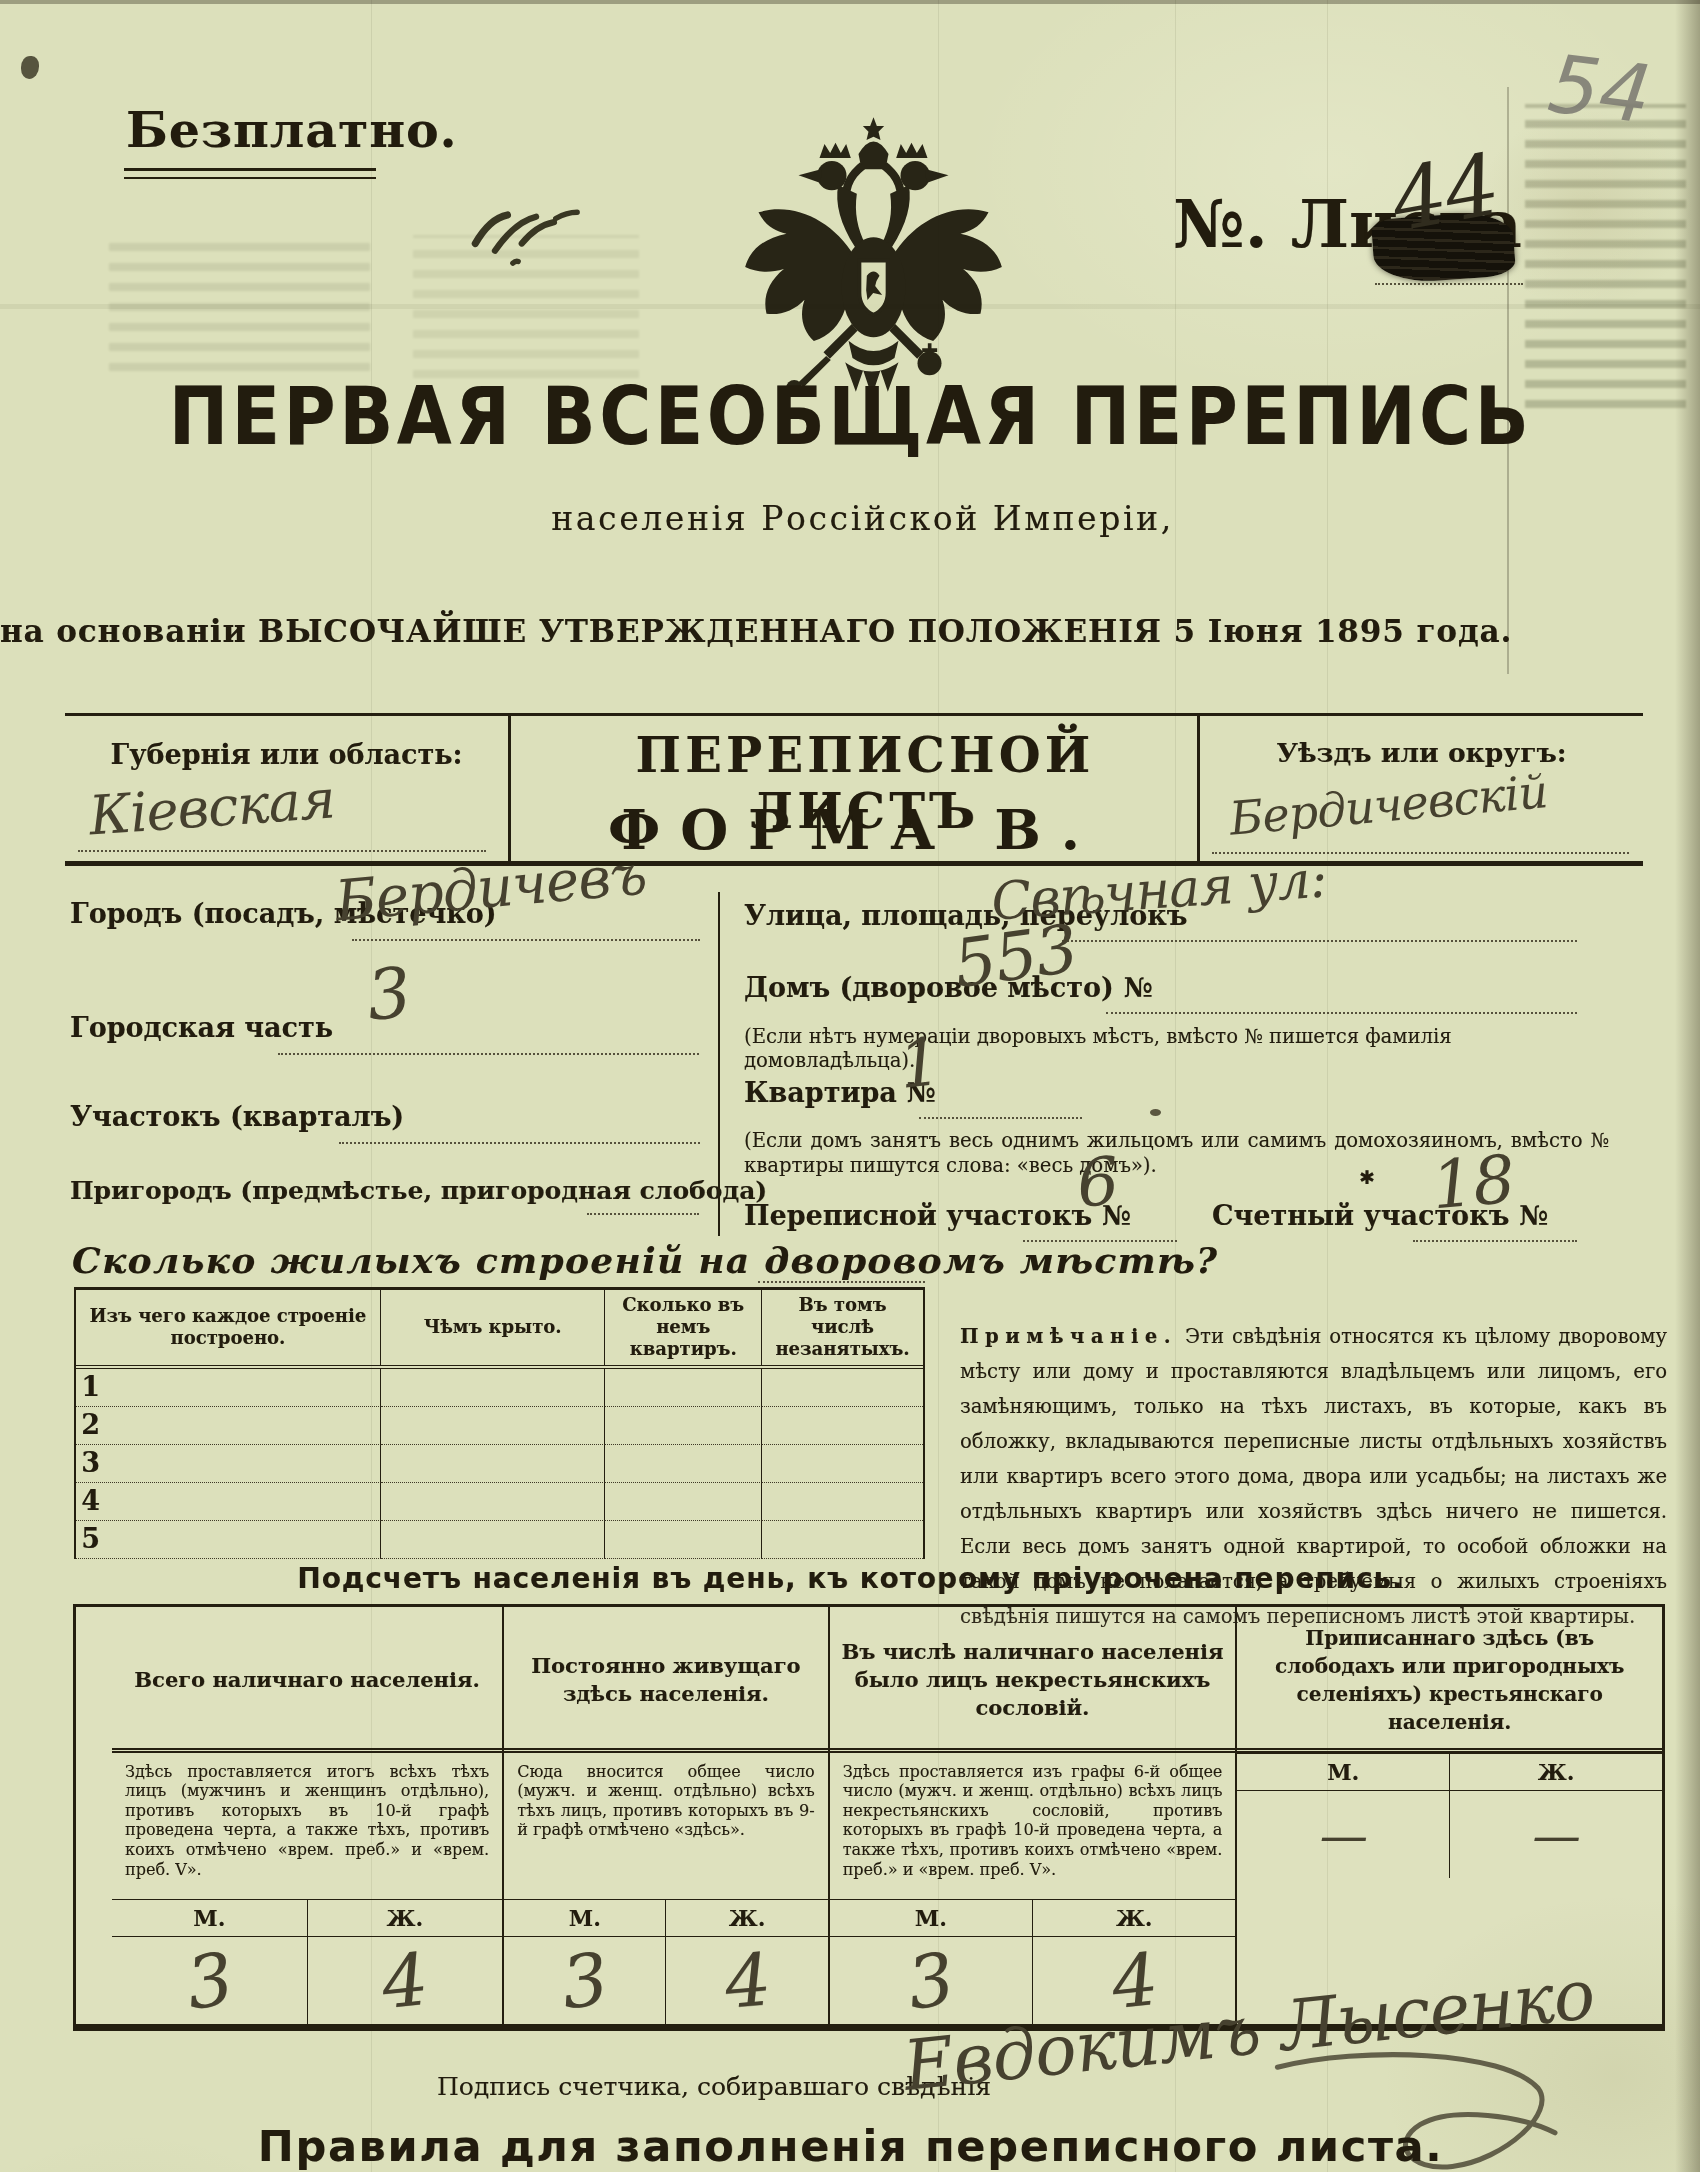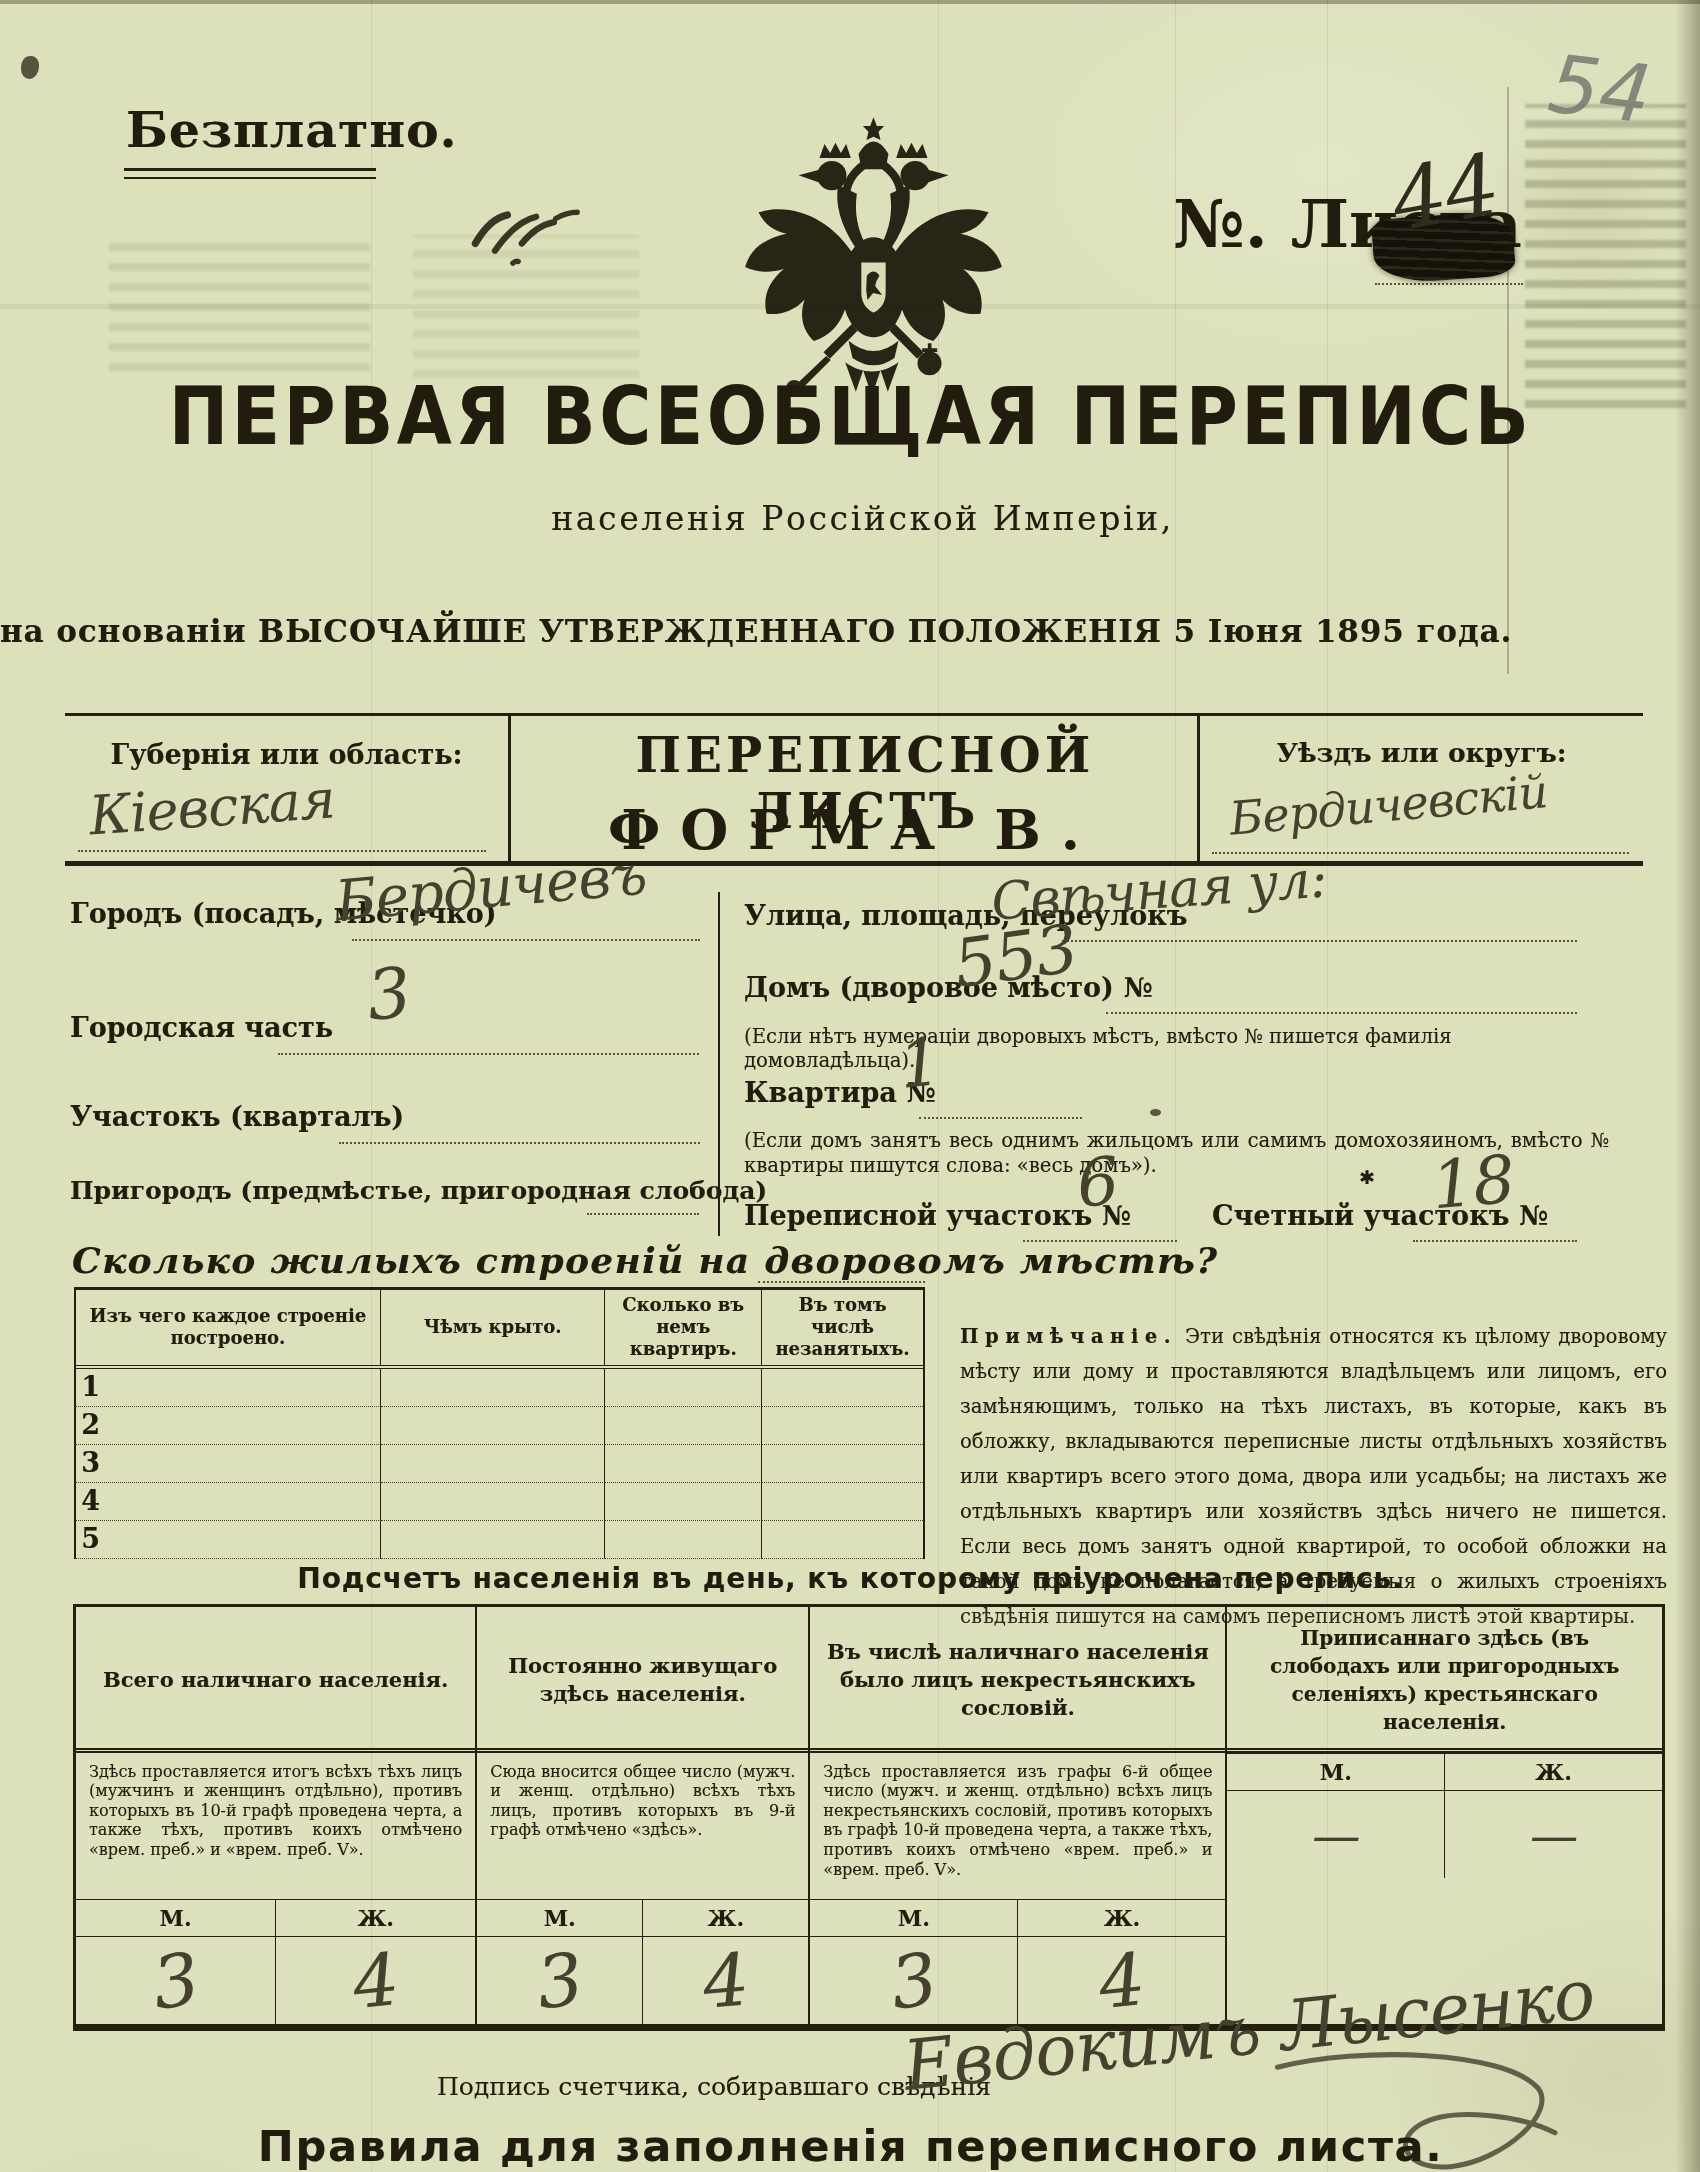--- a/index.html
+++ b/index.html
@@ -236,21 +236,21 @@
   </div>
 
   <div class="abs print serif" style="left:960px;top:1319px;width:707px;font-size:19.6px;line-height:35px;text-align:justify;">
     <span style="letter-spacing:6.5px;font-weight:600;">Примѣчаніе.</span>
     <span>Эти свѣдѣнія относятся къ цѣлому дворовому мѣсту или дому и проставляются владѣльцемъ или лицомъ, его замѣняющимъ, только на тѣхъ листахъ, въ которые, какъ въ обложку, вкладываются переписные листы отдѣльныхъ хозяйствъ или квартиръ всего этого дома, двора или усадьбы; на листахъ же отдѣльныхъ квартиръ или хозяйствъ здѣсь ничего не пишется. Если весь домъ занятъ одной квартирой, то особой обложки на такой домъ не полагается, а требуемыя о жилыхъ строеніяхъ свѣдѣнія пишутся на самомъ переписномъ листѣ этой квартиры.</span>
   </div>
 
   <div class="abs print sans" style="left:0;top:1562px;width:100%;text-align:center;font-size:28px;font-weight:700;letter-spacing:0.9px;">Подсчетъ населенія въ день, къ которому пріурочена перепись.</div>
 
   <div class="ttable print">
-    <div class="tcol" style="width:25.3%;">
+    <div class="tcol" style="width:25.3%;margin-left:36px;">
       <div class="thead">Всего наличнаго населенія.</div>
       <div class="tdesc">Здѣсь проставляется итогъ всѣхъ тѣхъ лицъ (мужчинъ и женщинъ отдѣльно), противъ которыхъ въ 10-й графѣ проведена черта, а также тѣхъ, противъ коихъ отмѣчено «врем. преб.» и «врем. преб. V».</div>
       <div class="tmj">
         <div>М.</div>
         <div>Ж.</div>
       </div>
       <div class="tval">
         <div>
             <span class="hw" style="transform:rotate(-8deg);">3</span>
           </div>

